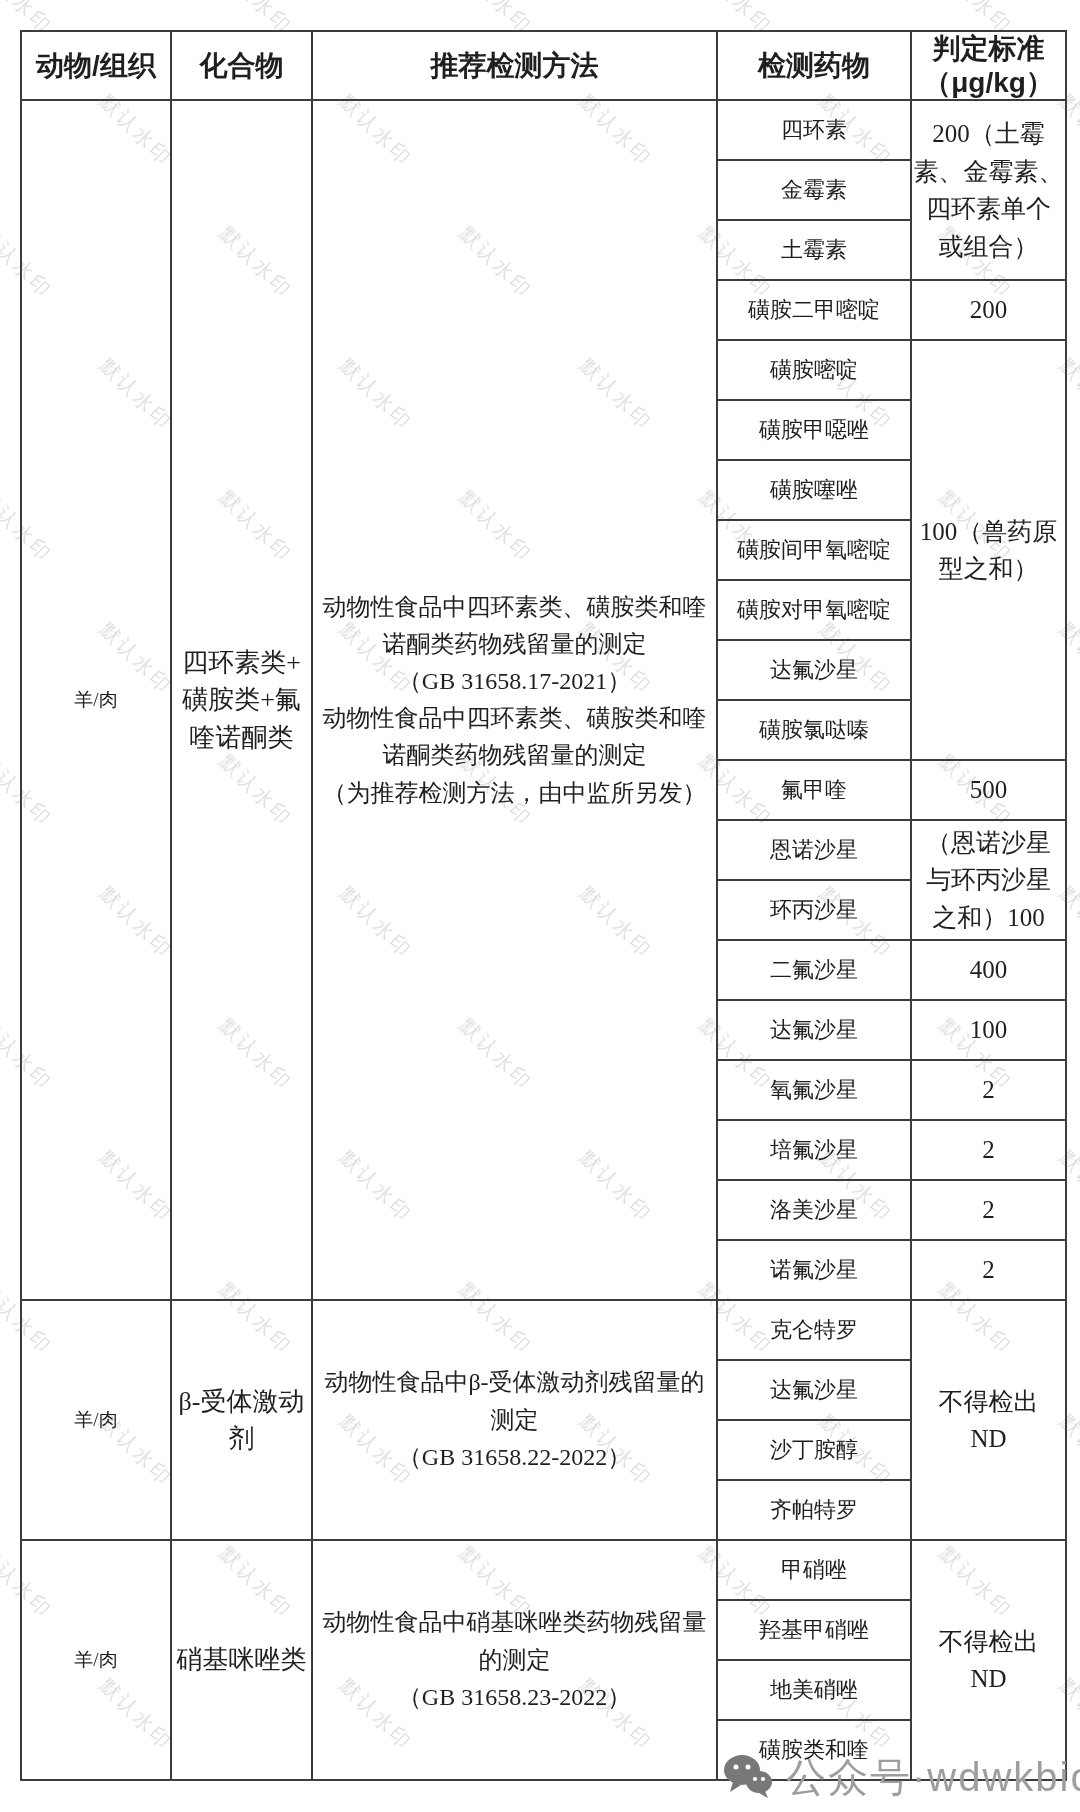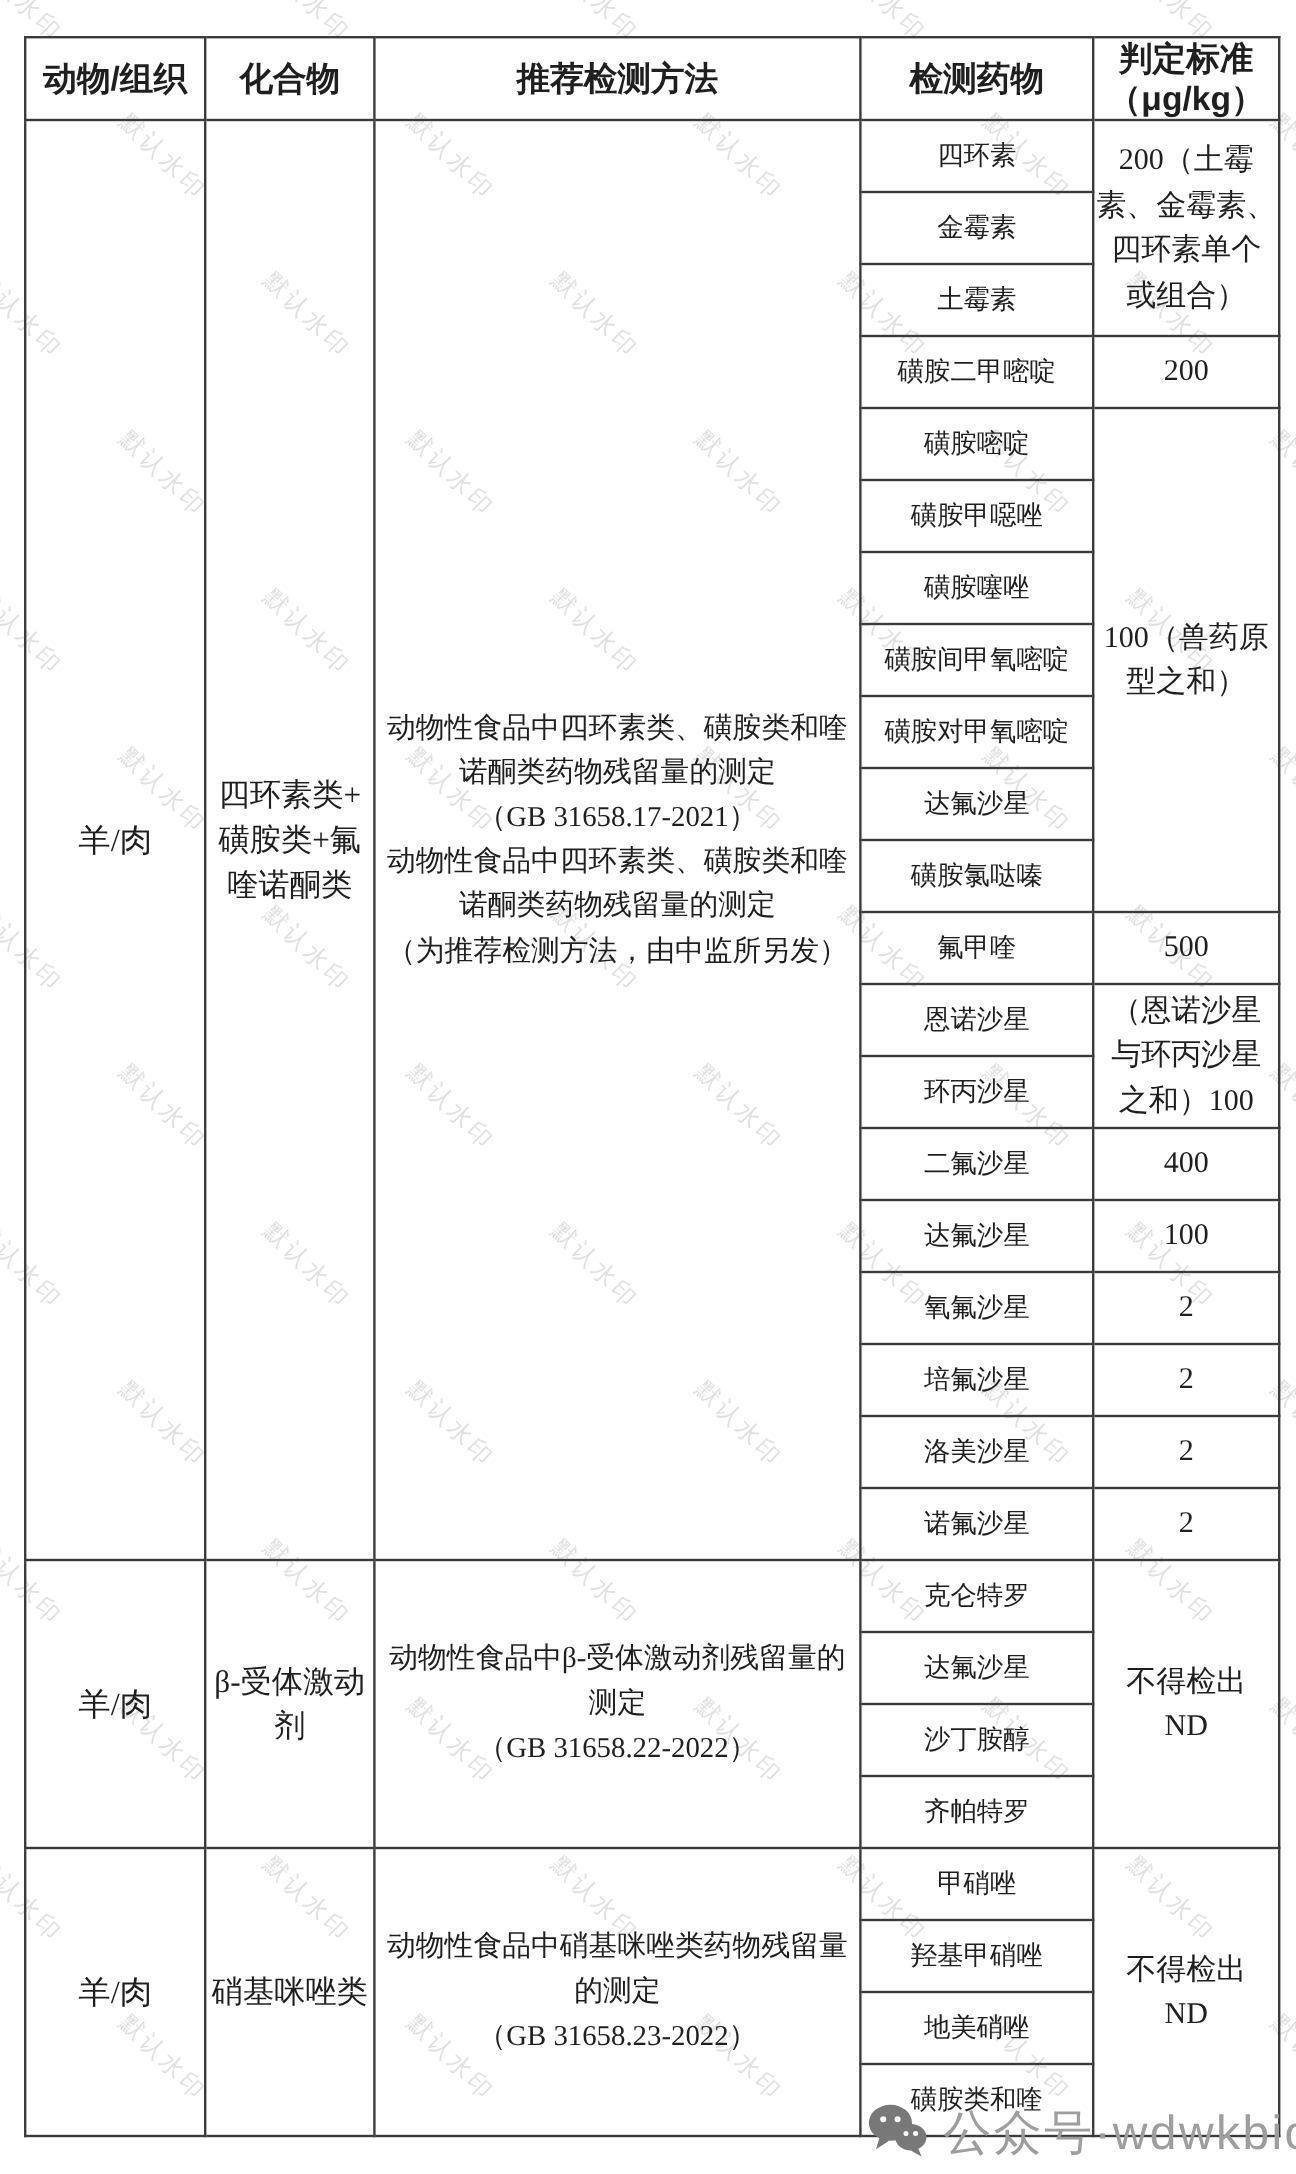--- a/index.html
+++ b/index.html
@@ -21,21 +21,21 @@
   td, th {
     border:2px solid #3c3c3c; text-align:center; vertical-align:middle;
     white-space:pre-line; padding:0; overflow:hidden;
   }
   th {
     font-family:"Liberation Sans","DejaVu Sans",sans-serif;
     font-weight:600; font-size:28px; line-height:1.2; height:64px;
   }
   tr.drug-row { height:60px; }
   td.drug    { font-size:22px; }
-  td.animal  { font-size:27px; }
+  td.animal  { font-size:19px; }
   td.compound{ font-size:26px; line-height:1.45; }
   td.method  { font-size:24px; line-height:1.55; }
   td.standard{ font-size:25px; line-height:1.5; }
   #footer {
     position:absolute; left:722px; top:1750px; z-index:3;
     display:flex; align-items:center; gap:12px;
   }
   #footer .ft-text {
     font-family:"Liberation Sans","DejaVu Sans",sans-serif;
     font-size:40px; color:#9e9e9e; letter-spacing:2px; white-space:nowrap;

